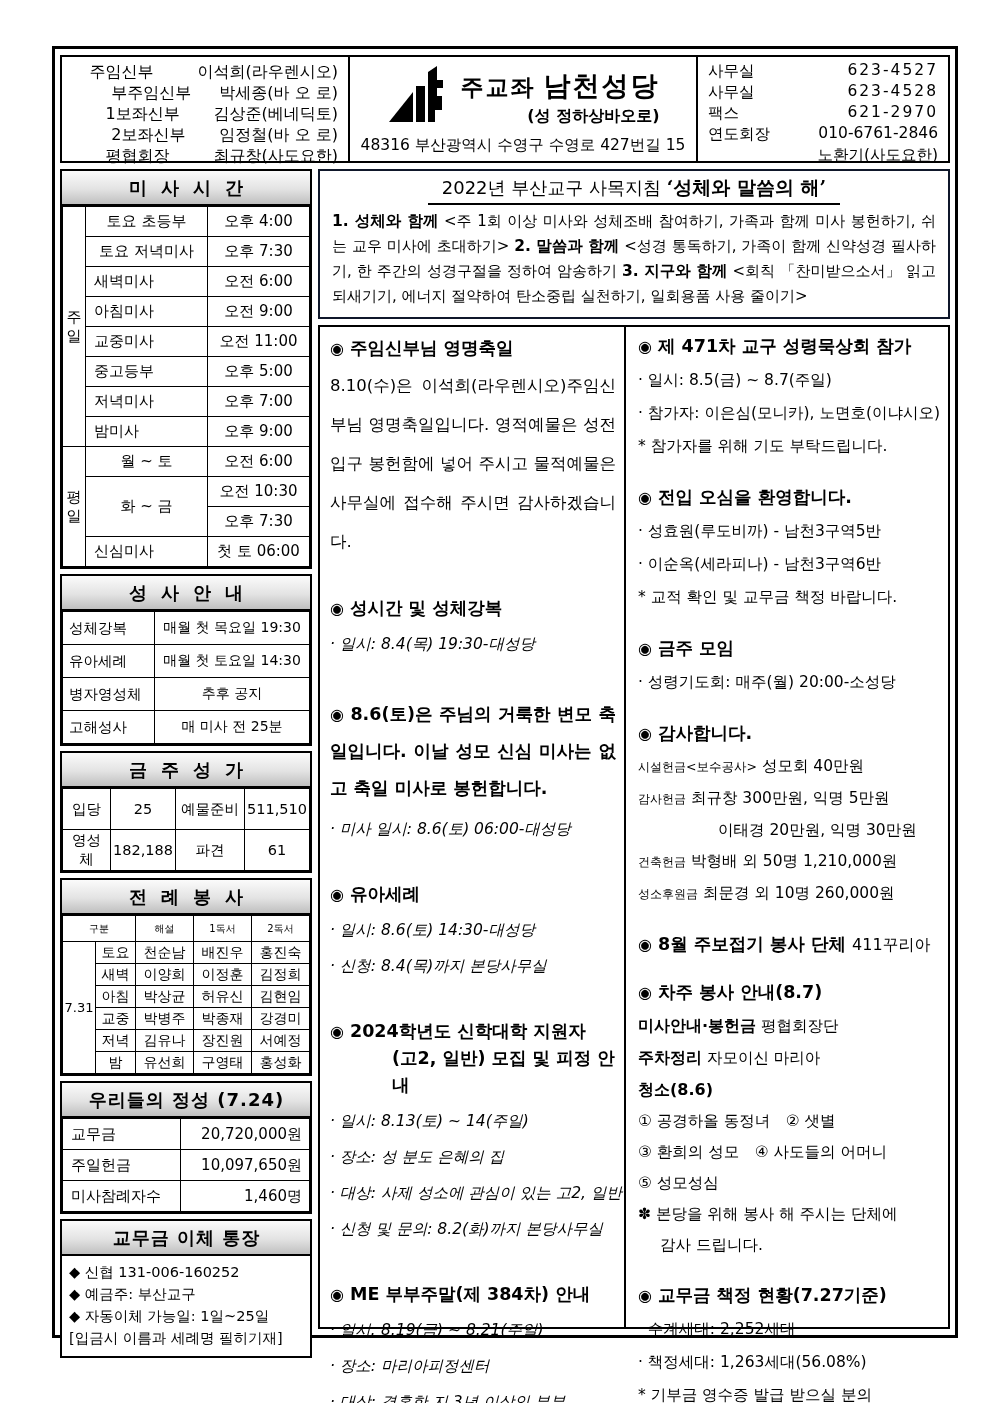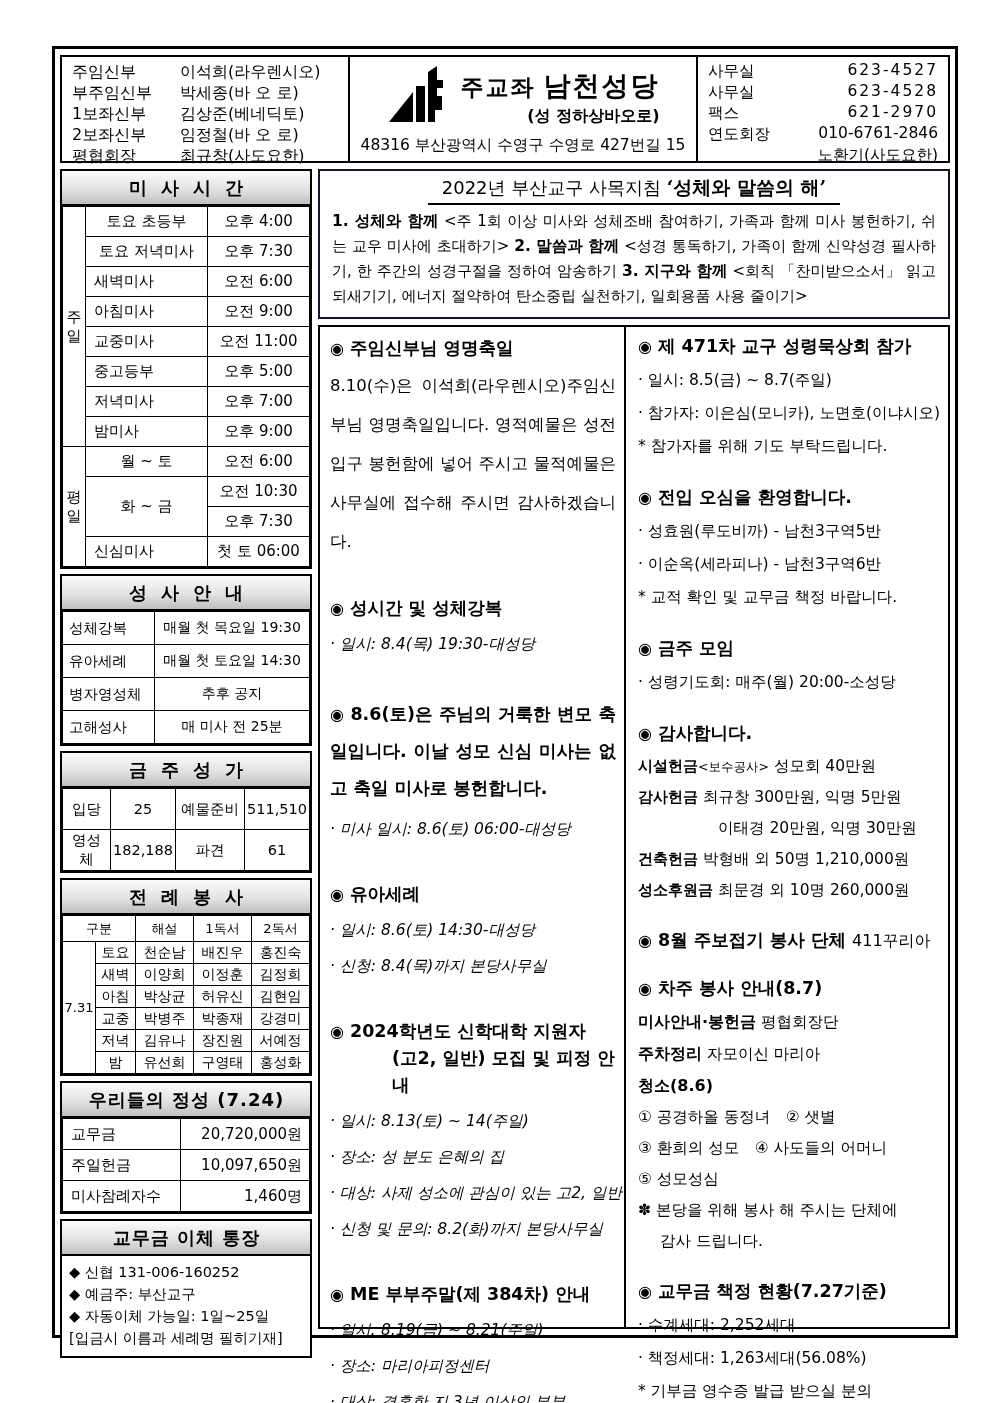--- a/index.html
+++ b/index.html
@@ -9,21 +9,21 @@
     position: relative; overflow: hidden;
   }
   .sheet {
     position: absolute; left: 52px; top: 46px; width: 906px; height: 1292px;
     border: 3px solid #000; padding: 6px 5px; background: #fff;
     display: flex; flex-direction: column;
   }
   
   .hdr { border: 2px solid #000; display: flex; height: 108px; flex-shrink: 0; }
   .hdr-left { width: 288px; border-right: 2px solid #000; padding: 5px 10px;
-    display: flex; flex-direction: column; justify-content: space-around; font-size: 16px; }
+    display: flex; flex-direction: column; justify-content: space-around; font-size: 16px; align-items: flex-end; }
   .priest-row { display: flex; white-space: nowrap; }
   .priest-role { width: 100px; text-align: justify; text-align-last: justify; margin-right: 8px; flex-shrink: 0; }
   .hdr-center { flex: 1; display: flex; flex-direction: column; padding: 2px 4px; }
   .hdr-center-top { flex: 1; display: flex; align-items: center; justify-content: center; gap: 10px; }
   .logo { width: 64px; height: 62px; flex-shrink: 0; }
   .church-name-block { text-align: right; }
   .church-line1 { font-weight: bold; font-size: 27px; letter-spacing: 2px; white-space: nowrap; }
   .church-prefix { font-size: 23px; margin-right: 8px; }
   .church-sub { font-weight: bold; font-size: 16px; margin-top: 2px; }
   .hdr-addr { text-align: center; font-size: 15.5px; padding-bottom: 3px; white-space: nowrap; }
@@ -51,21 +51,21 @@
   .t-mass td { height: 30px; font-size: 15px; }
   .t-mass .grp { width: 23px; word-break: break-all; line-height: 1.25; font-size: 15px; }
   .t-mass .nm { width: 122px; text-align: justify; text-align-last: justify; padding: 0 8px; }
   .t-mass .nm.ctr { text-align: center; text-align-last: center; }
   .t-sac td { height: 33px; font-size: 14px; }
   .t-sac .nm { width: 92px; text-align: justify; text-align-last: justify; padding: 0 6px; font-size: 14.5px; }
   .t-hymn td { height: 41px; font-size: 14.5px; }
   .t-hymn .hl { width: 52px; }
   .t-hymn .hl2 { width: 76px; }
   .t-lit td { height: 22px; font-size: 14px; padding: 0 1px; }
-  .t-lit .hrow td { height: 26px; font-size: 13px; }
+  .t-lit .hrow td { height: 26px; font-size: 10px; }
   .t-lit .dt { width: 33px; font-size: 13px; }
   .t-lit .sl { width: 40px; }
   .t-off td { height: 31px; font-size: 15px; }
   .t-off .nm { width: 118px; text-align: justify; text-align-last: justify; padding: 0 8px; }
   .t-off .val { text-align: right; padding-right: 7px; }
   .transfer-body { padding: 5px 7px 7px; font-size: 14.5px; line-height: 22px; }
   .transfer-body div { white-space: nowrap; }
   
   .notice { border: 2px solid #0f172a; padding: 4px 12px 8px; flex-shrink: 0; }
   .notice-title { text-align: center; margin-bottom: 4px; }
@@ -81,21 +81,21 @@
   .col-right .item { margin-bottom: 21px; }
   .item-title { font-weight: bold; font-size: 17.5px; line-height: 27px; margin-bottom: 4px; }
   .item-title .blt { font-size: 16px; margin-right: 6px; font-weight: normal; }
   .item-title .sfx { font-weight: normal; font-size: 16px; }
   .title-para { line-height: 37px; text-align: justify; }
   .title2 { padding-left: 62px; }
   .line { font-size: 15.5px; line-height: 33px; white-space: nowrap; }
   .col-mid .line { line-height: 36px; font-style: italic; }
   .para { font-size: 16.5px; line-height: 39px; text-align: justify; }
   .don { font-size: 15.5px; line-height: 31px; white-space: nowrap; }
-  .don .dl { font-weight: bold; font-size: 15px; }
+  .don .dl { font-weight: normal; font-size: 12px; }
   .don .ds { font-size: 12.5px; }
   .don.ind { padding-left: 80px; }
   .svc { font-size: 15.5px; line-height: 31px; white-space: nowrap; }
   .svc .dl { font-weight: bold; font-size: 16px; }
   .note-cont { padding-left: 22px; }
 </style>
 </head>
 <body>
 
 <div class="sheet">

